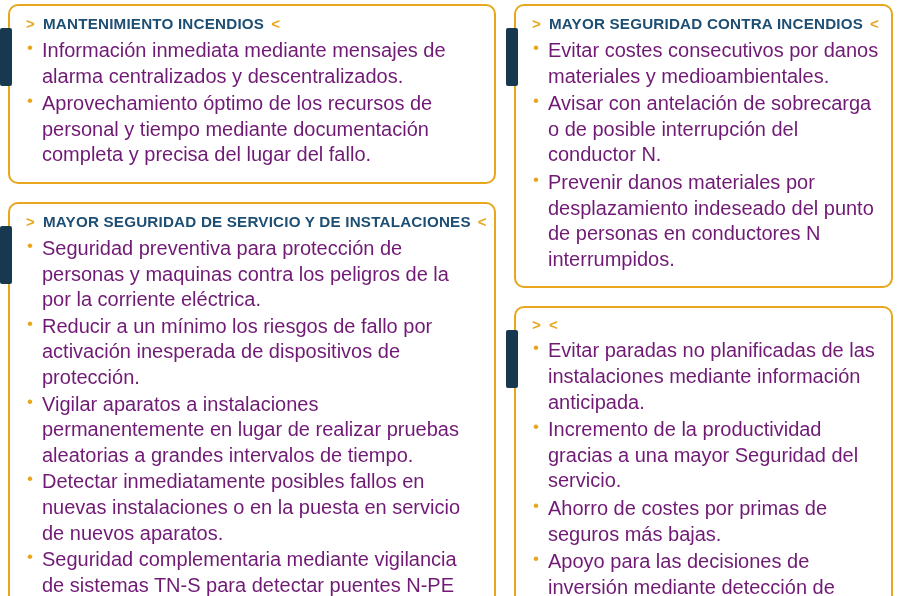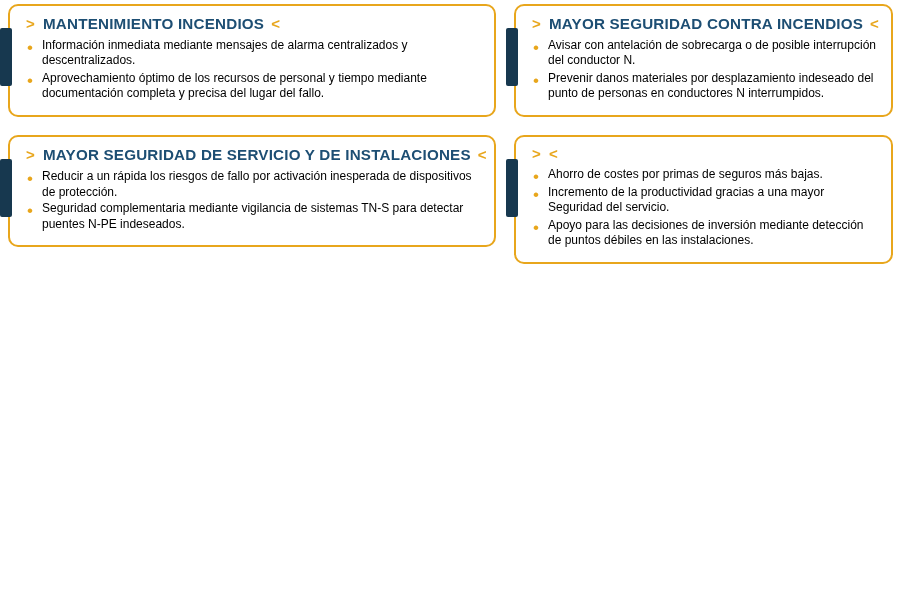--- a/index.html
+++ b/index.html
@@ -77,22 +77,22 @@
   }
   .chev-l { margin-right: 1px; }
   ul.items {
     list-style: none;
     margin: 0;
     padding: 0;
   }
   ul.items li {
     position: relative;
     padding-left: 16px;
-    color: #000000;
-    font-size: 12px;
+    color: #701a75;
+    font-size: 20px;
     line-height: 1.28;
     margin-bottom: 2px;
   }
   ul.items li::before {
     content: "•";
     position: absolute;
     left: 1px;
     top: -1px;
     color: #e8a61c;
     font-size: 17px;
@@ -123,53 +123,58 @@
       </div>
 
       <div class="card tight">
         <div class="card-inner">
           <div class="card-title">
             <span class="chev chev-l">&gt;</span>
             <span>MAYOR SEGURIDAD DE SERVICIO Y DE INSTALACIONES</span>
             <span class="chev">&lt;</span>
           </div>
           <ul class="items">
-            <li>Reducir a un rápida los riesgos de fallo por activación inesperada de dispositivos de protección.</li>
+            <li>Seguridad preventiva para protección de personas y maquinas contra los peligros de la por la corriente eléctrica.</li>
+            <li>Reducir a un mínimo los riesgos de fallo por activación inesperada de dispositivos de protección.</li>
+            <li>Vigilar aparatos a instalaciones permanentemente en lugar de realizar pruebas aleatorias a grandes intervalos de tiempo.</li>
+            <li>Detectar inmediatamente posibles fallos en nuevas instalaciones o en la puesta en servicio de nuevos aparatos.</li>
             <li>Seguridad complementaria mediante vigilancia de sistemas TN-S para detectar puentes N-PE indeseados.</li>
           </ul>
         </div>
       </div>
 
     </div>
 
     <div class="col col-right">
 
       <div class="card">
         <div class="card-inner">
           <div class="card-title">
             <span class="chev chev-l">&gt;</span>
             <span>MAYOR SEGURIDAD CONTRA INCENDIOS</span>
             <span class="chev">&lt;</span>
           </div>
           <ul class="items">
+            <li>Evitar costes consecutivos por danos materiales y medioambientales.</li>
             <li>Avisar con antelación de sobrecarga o de posible interrupción del conductor N.</li>
             <li>Prevenir danos materiales por desplazamiento indeseado del punto de personas en conductores N interrumpidos.</li>
           </ul>
         </div>
       </div>
 
       <div class="card">
         <div class="card-inner">
           <div class="card-title">
             <span class="chev chev-l">&gt;</span>
             <span class="chev">&lt;</span>
           </div>
           <ul class="items">
+            <li>Evitar paradas no planificadas de las instalaciones mediante información anticipada.</li>
+            <li>Incremento de la productividad gracias a una mayor Seguridad del servicio.</li>
             <li>Ahorro de costes por primas de seguros más bajas.</li>
-            <li>Incremento de la productividad gracias a una mayor Seguridad del servicio.</li>
             <li>Apoyo para las decisiones de inversión mediante detección de puntos débiles en las instalaciones.</li>
           </ul>
         </div>
       </div>
 
     </div>
 
   </div>
 </div>
 

